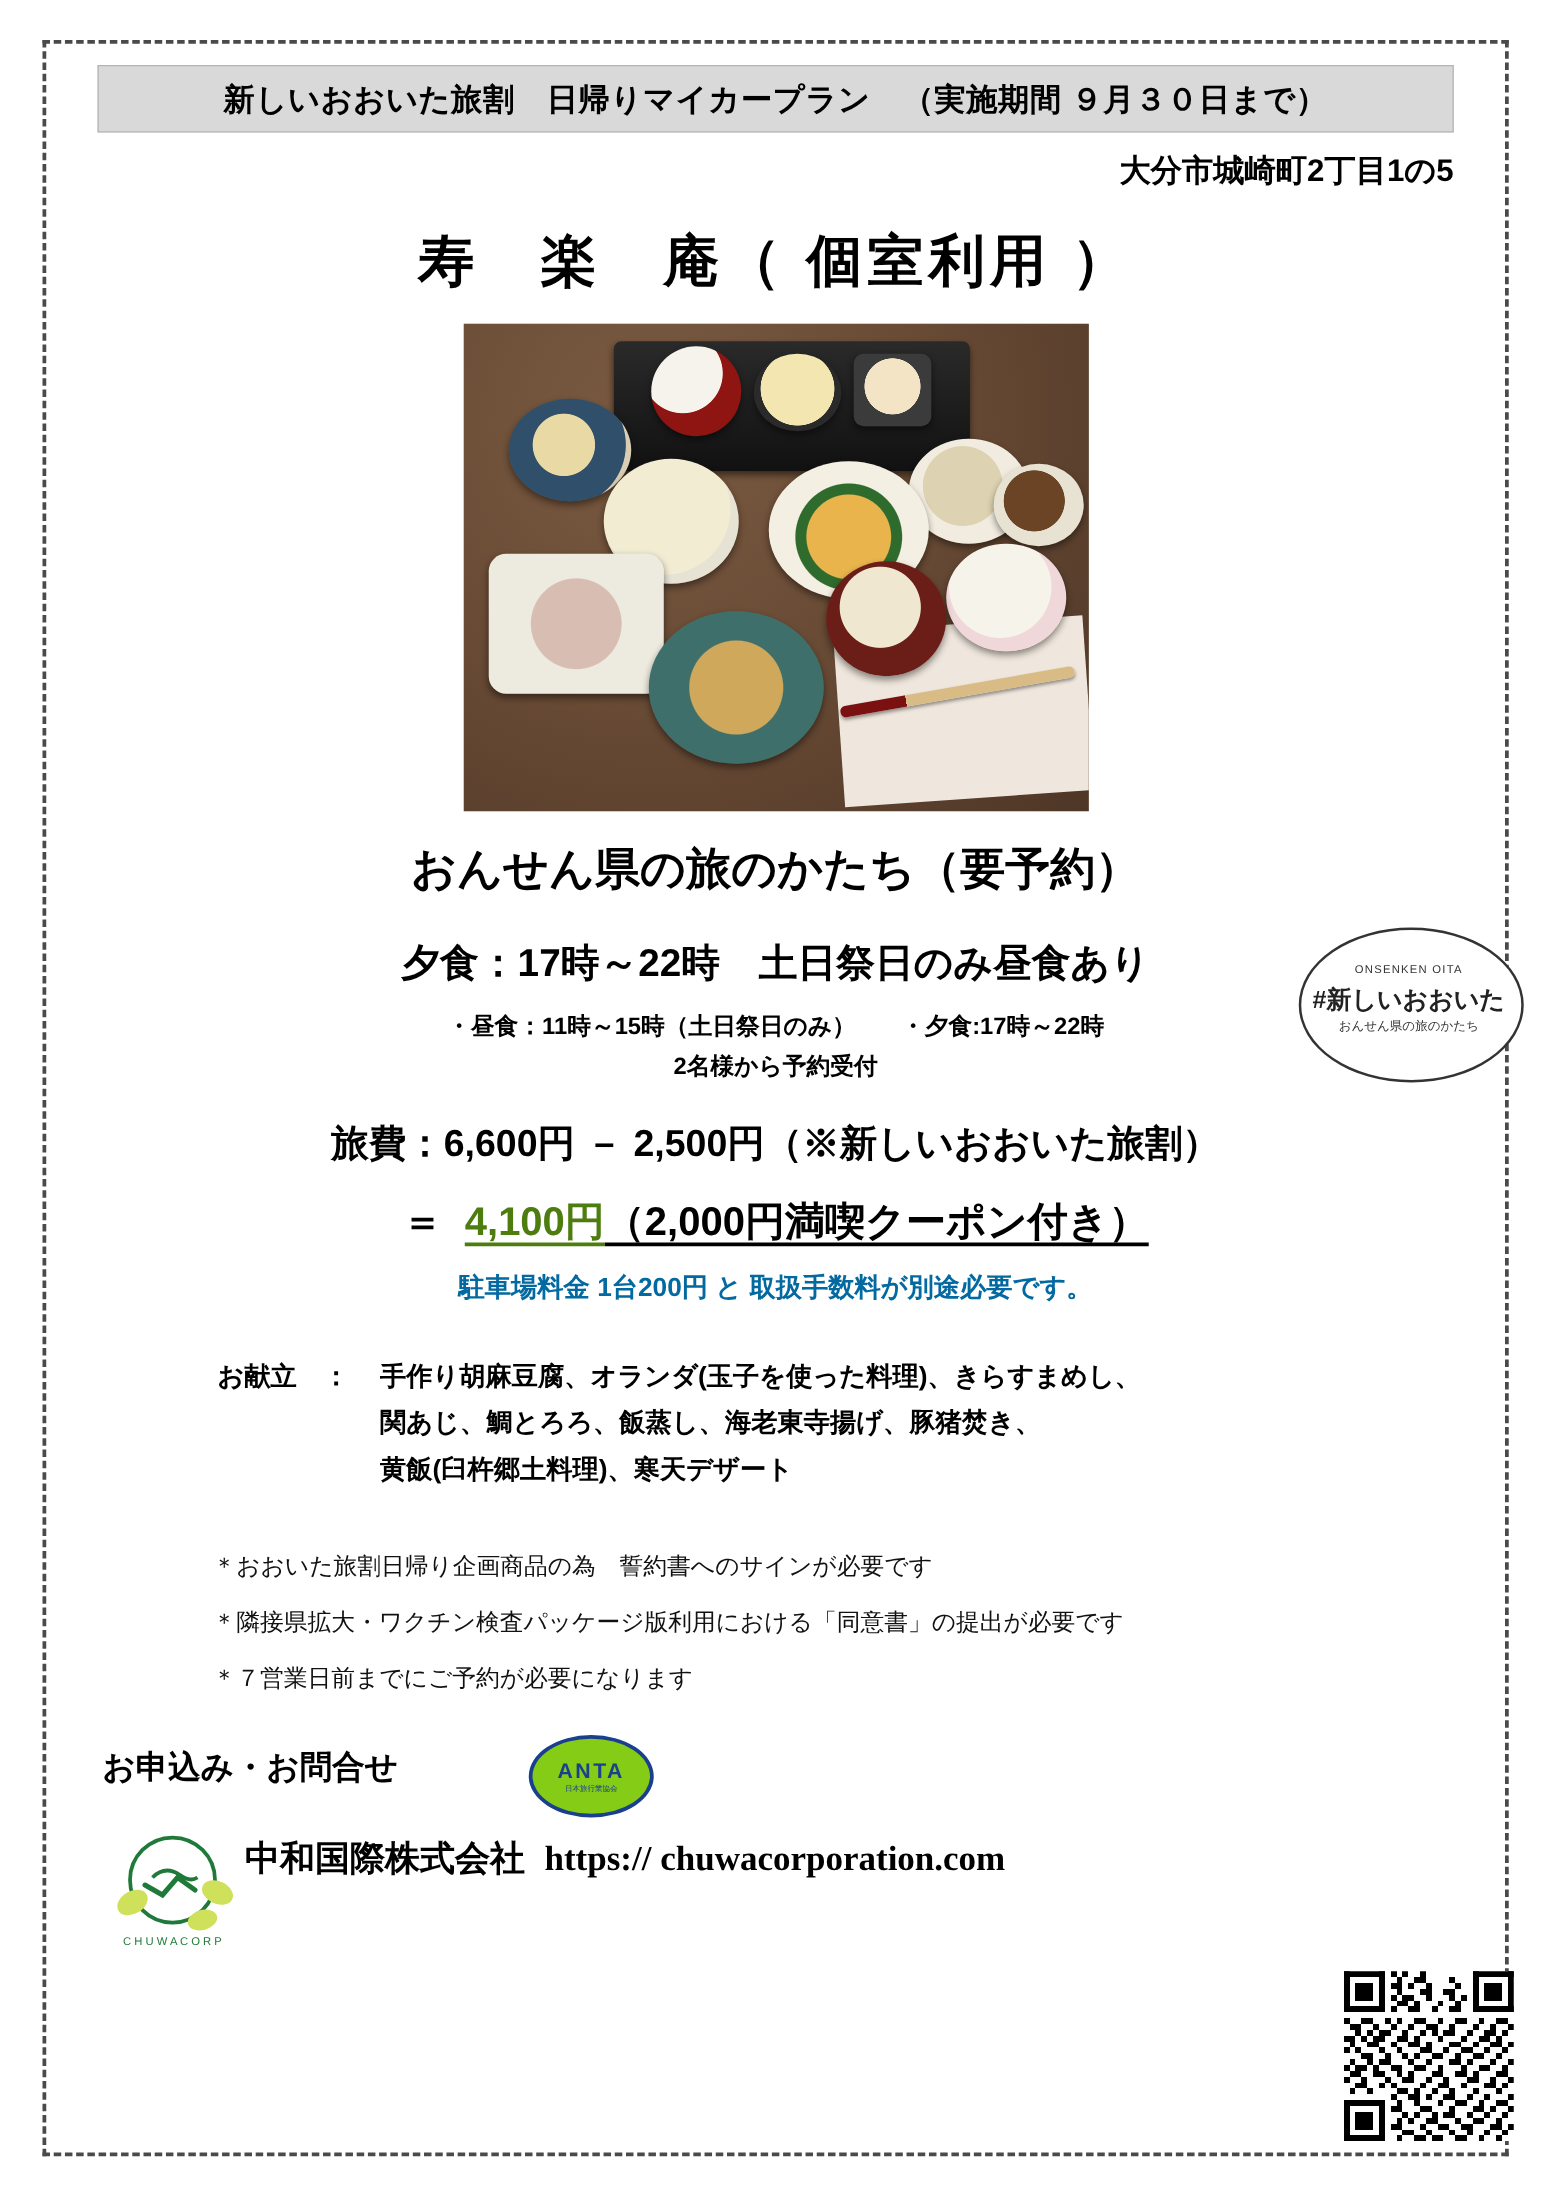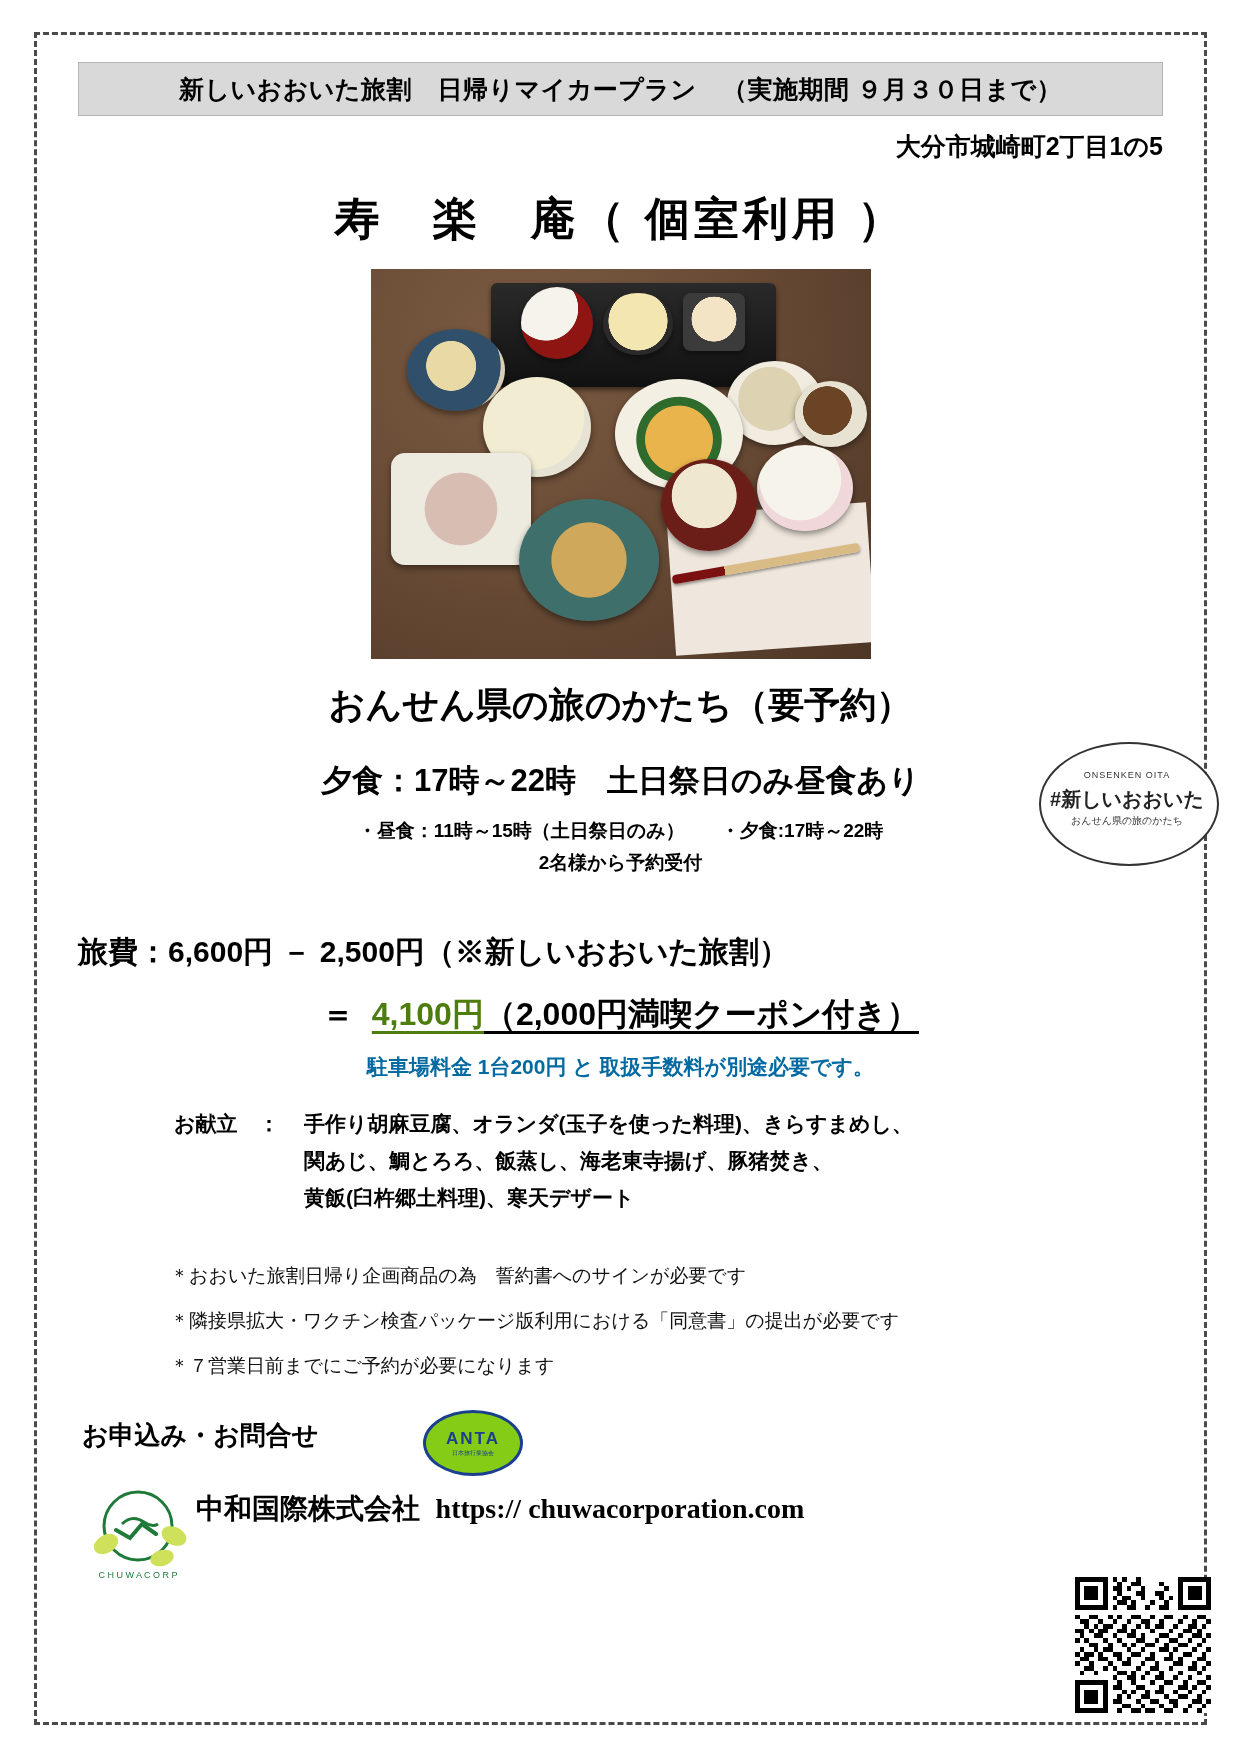--- a/index.html
+++ b/index.html
@@ -14,21 +14,21 @@
     color: #000;
     position: relative;
     overflow: hidden;
   }
   .page {
     position: absolute;
     left: 0; top: 0;
     width: 1241px;
     height: 1755px;
     box-sizing: border-box;
-    padding: 34px 34px;
+    padding: 24px 34px;
   }
   .border-frame {
     position: absolute;
     left: 34px;
     top: 32px;
     right: 34px;
     bottom: 30px;
     border: 3px dashed #4a4a4a;
     box-sizing: border-box;
   }
@@ -145,24 +145,24 @@
   }
   .hours-sub .gap { display: inline-block; width: 36px; }
   .hours-sub2 {
     text-align: center;
     font-size: 19px;
     font-weight: bold;
     margin-top: 6px;
   }
 
   .price-line {
-    text-align: left;
+    text-align: center;
     font-size: 30px;
     font-weight: bold;
-    margin-top: 56px;
+    margin-top: 29px;
   }
   .price-total {
     text-align: center;
     font-size: 32px;
     font-weight: bold;
     margin-top: 20px;
   }
   .price-total .amount {
     color: #4d7c0f;
     text-decoration: underline;
@@ -174,21 +174,21 @@
   }
   .note-red {
     text-align: center;
     color: #0369a1;
     font-size: 21px;
     font-weight: bold;
     margin-top: 16px;
   }
 
   .menu-block {
-    margin-top: 25px;
+    margin-top: 40px;
     padding-left: 96px;
     font-size: 21px;
     font-weight: bold;
     line-height: 1.75;
   }
   .menu-block .label {
     display: inline-block;
     width: 130px;
   }
   .menu-block .ind { display: block; padding-left: 130px; }

